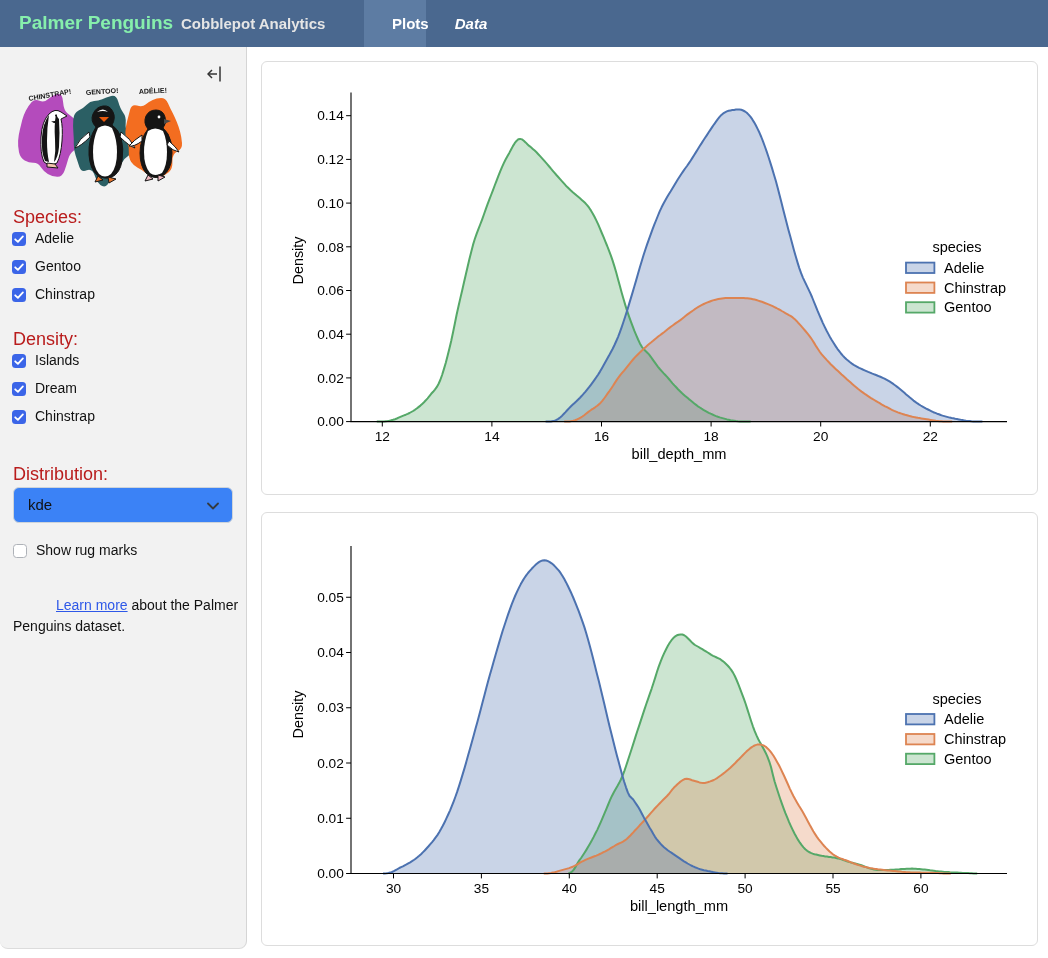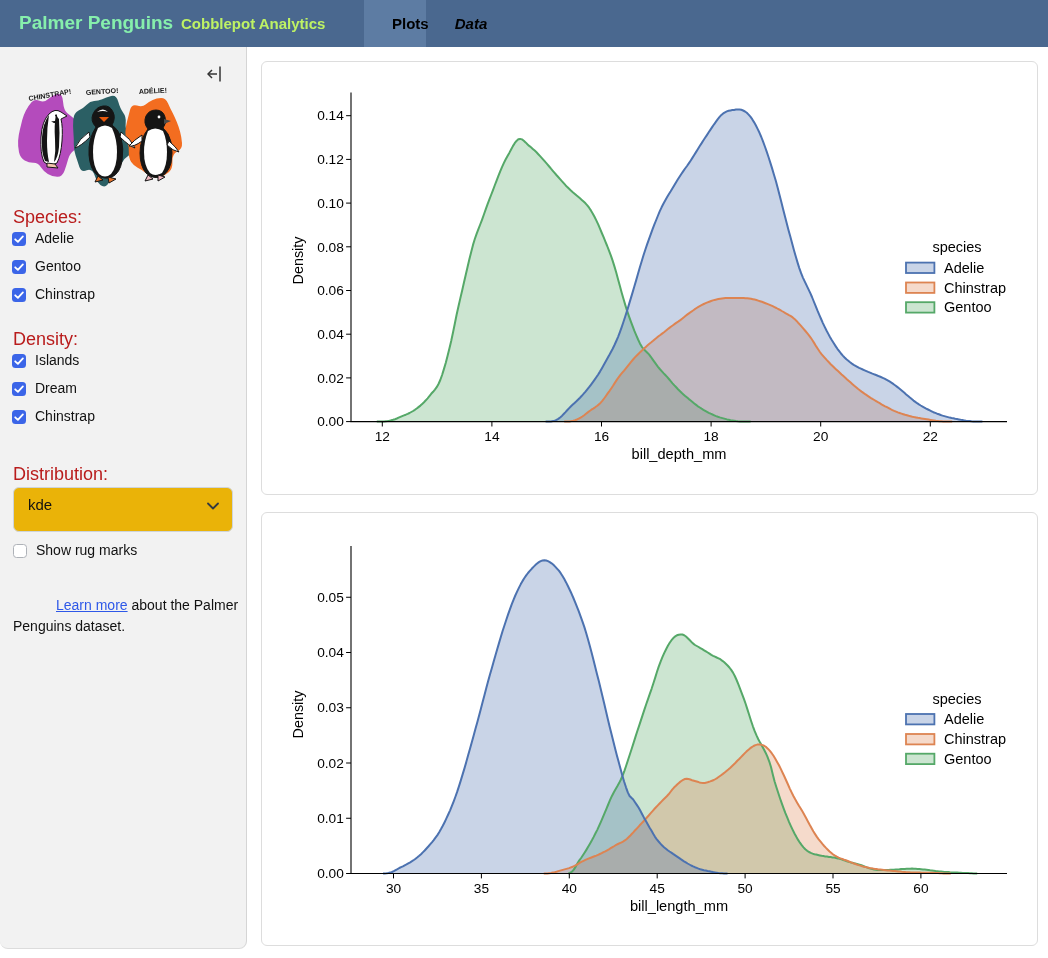--- a/index.html
+++ b/index.html
@@ -1,29 +1,29 @@
 <!DOCTYPE html>
 <html><head><meta charset="utf-8"><title>Palmer Penguins</title>
 <style>
 * { margin:0; padding:0; box-sizing:border-box; }
 html,body { width:1048px; height:958px; overflow:hidden; background:#fff;
   font-family:"Liberation Sans", sans-serif; }
 .navbar { position:absolute; left:0; top:0; width:1048px; height:47px; background:#4a688f; }
 .brand { position:absolute; left:19px; top:12px; color:#86efac; font-size:19px; font-weight:700; }
-.subtitle { position:absolute; left:181px; top:15px; color:#bef264; font-size:15px; font-weight:700; }
-.tab { position:absolute; top:0; height:47px; line-height:47px; color:#000000; font-size:15px;
+.subtitle { position:absolute; left:181px; top:15px; color:#e5e5e5; font-size:15px; font-weight:700; }
+.tab { position:absolute; top:0; height:47px; line-height:47px; color:#ffffff; font-size:15px;
   font-weight:700; text-align:center;padding-left:28px; }
 .tab.active { background:#5d7ca3; }
 .sidebar { position:absolute; left:0; top:47px; width:247px; height:902px; background:#f2f2f2;
   border-right:1px solid #d5d5d5; border-bottom:1px solid #dcdcdc; border-radius:0 0 8px 8px; }
 .collapse-icon { position:absolute; left:206.5px; top:18.5px; }
 .slab { position:absolute; font-size:18px; color:#b91c1c; }
 .cb { position:absolute; }
 .cblab { position:absolute; font-size:14px; color:#111; }
-.select { position:absolute; left:13px; top:440.4px; width:219.5px; height:45px; background:#eab308;
+.select { position:absolute; left:13px; top:440.4px; width:219.5px; height:36px; background:#3b82f6;
   border:1px solid #ced4da; border-radius:6px; }
 .select span { position:absolute; left:14px; top:8px; font-size:15px; color:#111; }
 .learn { position:absolute; font-size:14px; color:#111; line-height:21px; }
 .learn a { color:#2e58e8; text-decoration:underline;margin-left:43px; }
 .card { position:absolute; left:260.5px; width:777px; background:#fff;
   border:1px solid #ddd; border-radius:6px; }
 .chart { position:absolute; }
 </style></head>
 <body>
 <div class="navbar">

